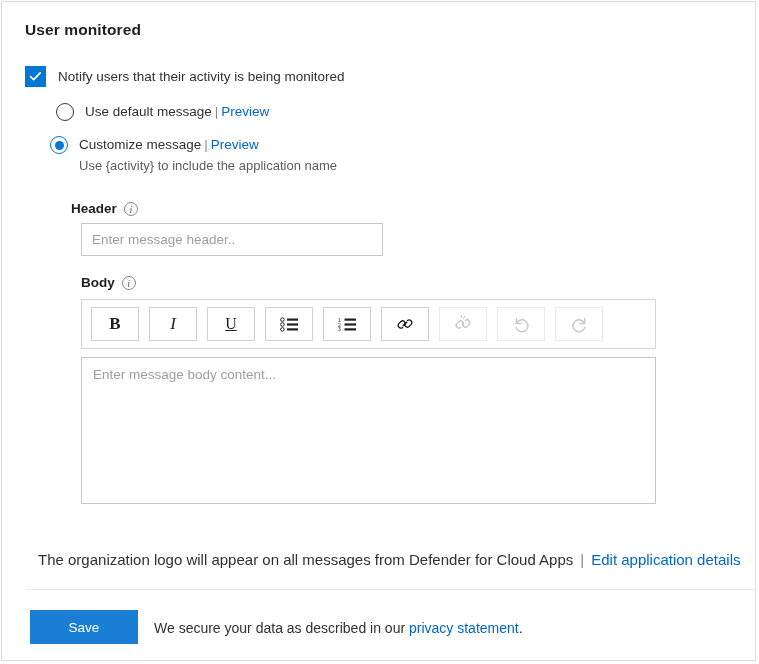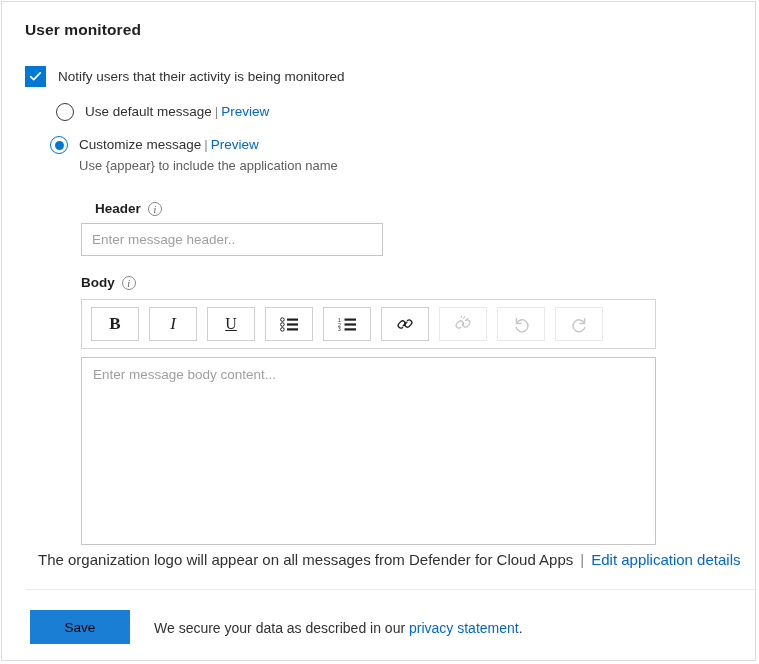--- a/index.html
+++ b/index.html
@@ -120,21 +120,21 @@
 
   
   .field-label {
     position: absolute;
     font-size: 13.5px;
     font-weight: 700;
     color: #201f1e;
     display: flex;
     align-items: center;
   }
-  #label-header { left: 93px; top: 199px; }
+  #label-header { left: 69px; top: 199px; }
   #label-body   { left: 79px; top: 273px; }
 
   .info-icon {
     margin-left: 7px;
     width: 14px;
     height: 14px;
     border-radius: 50%;
     border: 1px solid #8a8886;
     color: #605e5c;
     font-size: 10px;
@@ -197,21 +197,21 @@
   .tb-btn b { font-family: "Liberation Serif", serif; font-size: 17px; font-weight: 700; }
   .tb-btn i { font-family: "Liberation Serif", serif; font-size: 17px; font-style: italic; }
   .tb-btn u { font-family: "Liberation Serif", serif; font-size: 16px; text-decoration: underline; }
 
   
   .body-input {
     position: absolute;
     left: 79px;
     top: 355px;
     width: 575px;
-    height: 188px;
+    height: 147px;
     box-sizing: border-box;
     border: 1px solid #c8c6c4;
     background: #fff;
     font-family: "Liberation Sans", sans-serif;
     font-size: 13.5px;
     color: #323130;
     padding: 9px 11px;
     resize: none;
     outline: none;
   }
@@ -236,24 +236,24 @@
     left: 24px;
     top: 587px;
     width: 731px;
     height: 1px;
     background: #edebe9;
   }
   .save-button {
     position: absolute;
     left: 28px;
     top: 608px;
-    width: 100px;
+    width: 108px;
     height: 34px;
     background: #1a7fd4;
-    color: #000000;
+    color: #ffffff;
     border: none;
     font-family: "Liberation Sans", sans-serif;
     font-size: 13.5px;
     cursor: pointer;
     padding: 0;
   }
   .privacy-note {
     position: absolute;
     left: 152px;
     top: 618px;
@@ -286,21 +286,21 @@
       </span>
     </span>
   </div>
 
   <div class="radio-row" id="radio-custom">
     <span class="radio on"></span>
     <span class="radio-texts">
       <span class="radio-line">
         <span>Customize message</span><span class="sep">|</span><a class="link">Preview</a>
       </span>
-      <div class="hint">Use {appear} to include the application name</div>
+      <div class="hint">Use {activity} to include the application name</div>
     </span>
   </div>
 
   <div class="field-label" id="label-header">
     <span>Header</span>
     <span class="info-icon">i</span>
   </div>
   <input class="header-input" type="text" placeholder="Enter message header.." style="">
 
   <div class="field-label" id="label-body">

